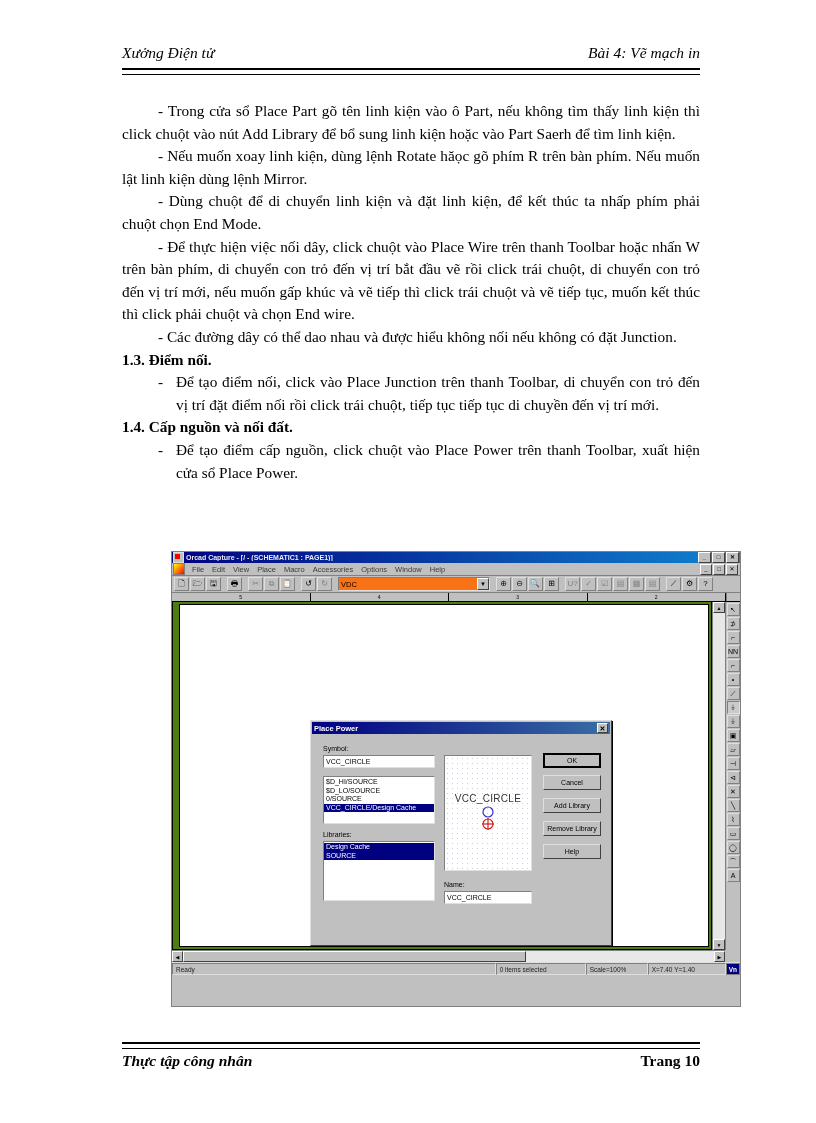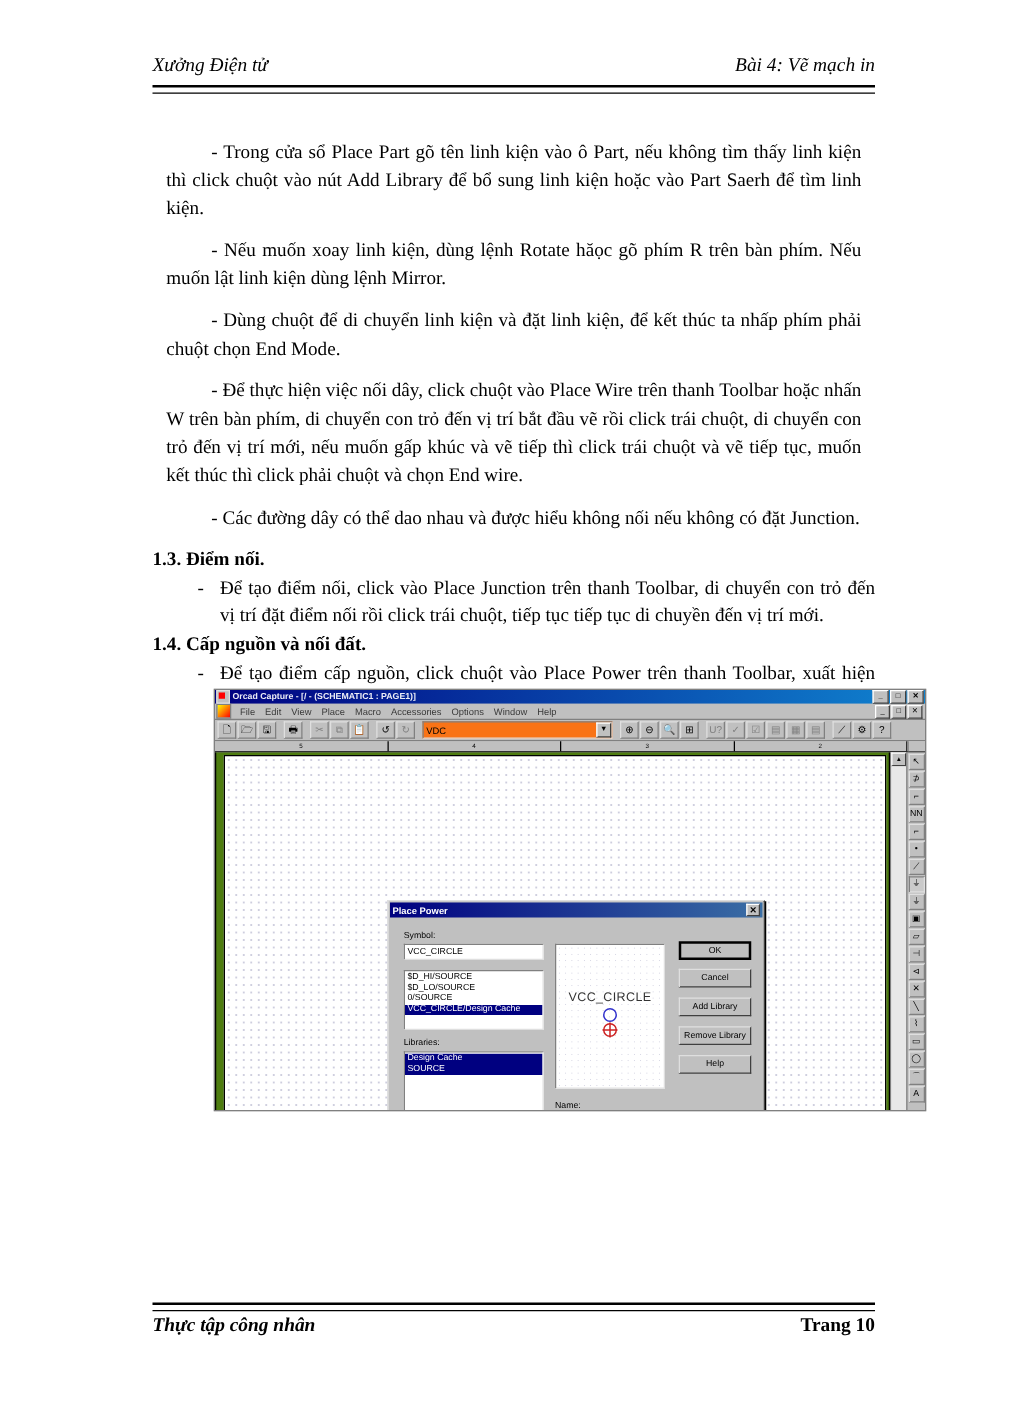--- a/index.html
+++ b/index.html
@@ -48,21 +48,21 @@
   .body-wrap {
     position: absolute;
     left: 122px; top: 100px;
     width: 578px;
     font-size: 15.3px;
     line-height: 22.6px;
   }
   .para {
     text-align: justify;
     text-indent: 36px;
-    margin: 11px;
+    margin: 0;
   }
   .heading {
     font-weight: bold;
     margin: 0;
     text-indent: 0;
     font-size: 15.3px;
   }
   .bullet-block {
     display: flex;
     margin: 0;
@@ -97,21 +97,21 @@
   }
   .ftr-left { font-style: italic; font-weight: bold; }
   .ftr-right { font-weight: bold; }
 
   
   .shot {
     position: absolute;
     left: 171px;
     top: 551px;
     width: 570px;
-    height: 338px;
+    height: 456px;
     background: #c0c0c0;
     font-family: "Liberation Sans", sans-serif;
     font-size: 7px;
     color: #000;
     box-sizing: border-box;
     border: 1px solid #808080;
     overflow: hidden;
   }
   
   .titlebar {

